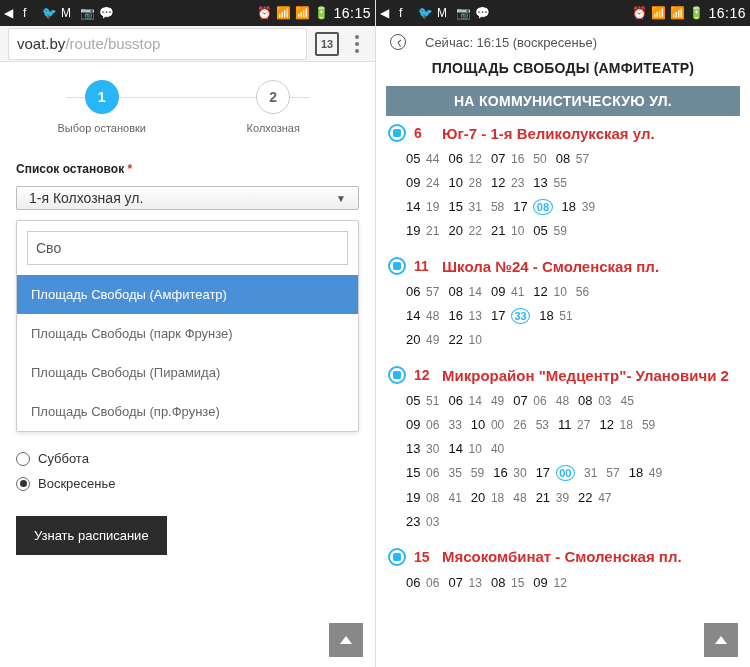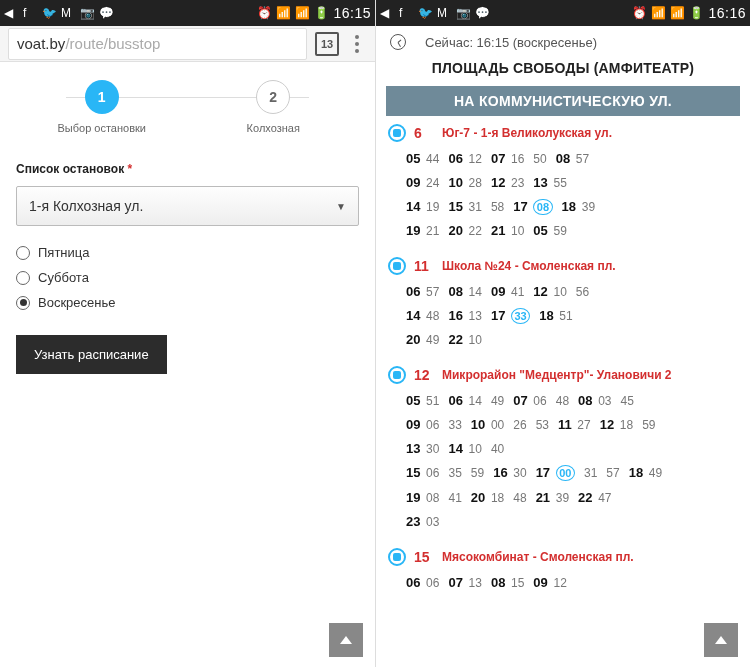--- a/index.html
+++ b/index.html
@@ -27,21 +27,21 @@
   .stepper { display: flex; align-items: center; justify-content: center; margin-bottom: 28px; gap: 0; position: relative; }
   .step-line { position: absolute; top: 17px; left: 50px; right: 50px; height: 1px; background: #ddd; }
   .step { display: flex; flex-direction: column; align-items: center; gap: 8px; width: 50%; z-index: 1; }
   .step-circle { width: 34px; height: 34px; border-radius: 50%; display: flex; align-items: center; justify-content: center; font-size: 14px; font-weight: bold; }
   .step-active .step-circle { background: #29b6f6; color: #fff; }
   .step-inactive .step-circle { background: #fff; border: 1px solid #ccc; color: #666; }
   .step-label { font-size: 11px; color: #666; }
 
   .field-label { font-size: 12px; font-weight: bold; margin-bottom: 10px; color: #222; }
   .field-label .req { color: #d32f2f; }
-  .select-box { height: 40px; border: 1px solid #bbb; background: linear-gradient(#fefefe,#eee); display: flex; align-items: center; justify-content: space-between; padding: 0 12px; font-size: 14px; color: #333; border-radius: 2px; }
+  .select-box { height: 24px; border: 1px solid #bbb; background: linear-gradient(#fefefe,#eee); display: flex; align-items: center; justify-content: space-between; padding: 0 12px; font-size: 14px; color: #333; border-radius: 2px; }
   .select-caret { color: #555; font-size: 10px; }
 
   .dropdown-panel { margin-top: 10px; border: 1px solid #ccc; background: #fff; border-radius: 2px; box-shadow: 0 2px 4px rgba(0,0,0,0.1); }
   .dropdown-search { margin: 10px; height: 34px; border: 1px solid #ccc; padding: 0 8px; font-size: 14px; color: #555; display: flex; align-items: center; }
   .dropdown-option { padding: 12px 14px; font-size: 13px; color: #666; cursor: pointer; }
   .dropdown-option.selected { background: #4a90d9; color: #fff; }
 
   .radios { margin-top: 14px; }
   .radio-row { display: flex; align-items: center; gap: 8px; padding: 5px 0; font-size: 13px; color: #333; }
   .radio-outer { width: 14px; height: 14px; border: 1px solid #666; border-radius: 50%; display: flex; align-items: center; justify-content: center; }
@@ -57,24 +57,24 @@
   .clock-icon::after { content:""; position:absolute; left:50%; top:50%; width:5px; height:1px; background:#555; transform-origin:left; transform:rotate(60deg);}
 
   .stop-title { text-align: center; font-weight: bold; font-size: 14px; color: #222; letter-spacing: 0.2px; margin-bottom: 10px; }
   .direction-band { background: #6f8a99; color: #fff; text-align: center; font-size: 14px; font-weight: bold; padding: 7px 0; letter-spacing: 0.3px; margin-bottom: 4px; }
 
   .route-block { margin-bottom: 4px; }
   .route-head { display: flex; align-items: center; gap: 8px; padding: 4px 2px 5px 2px; }
   .bus-icon { width: 18px; height: 18px; border: 2px solid #29b6f6; border-radius: 50%; position: relative; flex-shrink:0; }
   .bus-icon::before { content:""; position:absolute; inset:3px; background:#29b6f6; border-radius:2px; }
   .route-num { color: #d32f2f; font-weight: bold; font-size: 14px; min-width: 20px; }
-  .route-name { color: #d32f2f; font-weight: bold; font-size: 12px; }
+  .route-name { color: #d32f2f; font-weight: bold; font-size: 15px; }
 
   .times { padding: 0 4px 6px 20px; line-height: 1.85; font-size: 13px; }
-  .hr { font-weight: bold; color: #111; margin-right: 2px; }
+  .hr { font-weight: normal; color: #111; margin-right: 2px; }
   .mn { color: #777; font-size: 12px; margin-right: 9px; }
   .mn.hl { color: #29b6f6; border: 1.6px solid #29b6f6; border-radius: 50%; padding: 1px 2.5px; font-weight: bold; font-size: 11px; }
 
   .scroll-top { position: absolute; right: 12px; bottom: 10px; width: 34px; height: 34px; background: #888; display: flex; align-items: center; justify-content: center; color: #fff; }
   .scroll-top::before { content:""; width:0; height:0; border-left:6px solid transparent; border-right:6px solid transparent; border-bottom:8px solid #fff;}
 </style>
 </head>
 <body>
 
 <div class="container">
@@ -125,26 +125,31 @@
       </div>
 
       <div class="field-label">
         <span>Список остановок</span> <span class="req">*</span>
       </div>
       <div class="select-box">
         <span>1-я Колхозная ул.</span>
         <span class="select-caret">▼</span>
       </div>
 
+      <div class="dropdown-panel">
+        <div class="dropdown-search">
+          <span>Сво</span>
+        </div>
+        <div class="dropdown-option selected">Площадь Свободы (Амфитеатр)</div>
+        <div class="dropdown-option">Площадь Свободы (парк Фрунзе)</div>
+        <div class="dropdown-option">Площадь Свободы (Пирамида)</div>
+        <div class="dropdown-option">Площадь Свободы (пр.Фрунзе)</div>
+      </div>
 
       <div class="radios">
-        <div class="radio-row">
-          <span class="radio-outer"></span>
-          <span>Пятница</span>
-        </div>
         <div class="radio-row">
           <span class="radio-outer"></span>
           <span>Суббота</span>
         </div>
         <div class="radio-row">
           <span class="radio-outer">
               <span class="radio-inner"></span>
             </span>
           <span>Воскресенье</span>
         </div>

